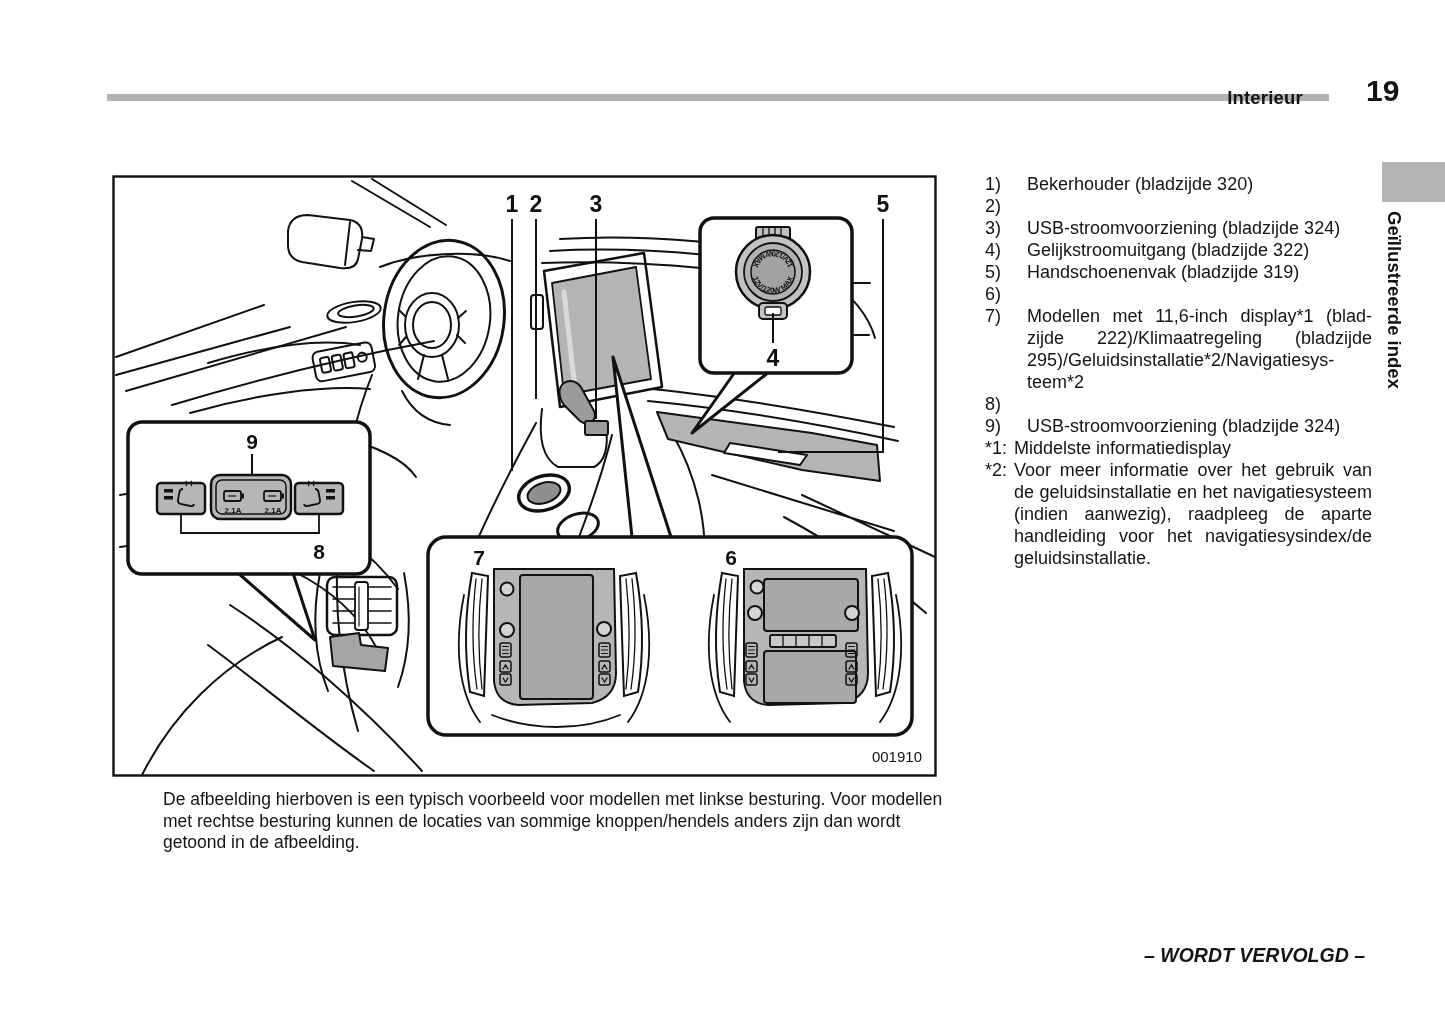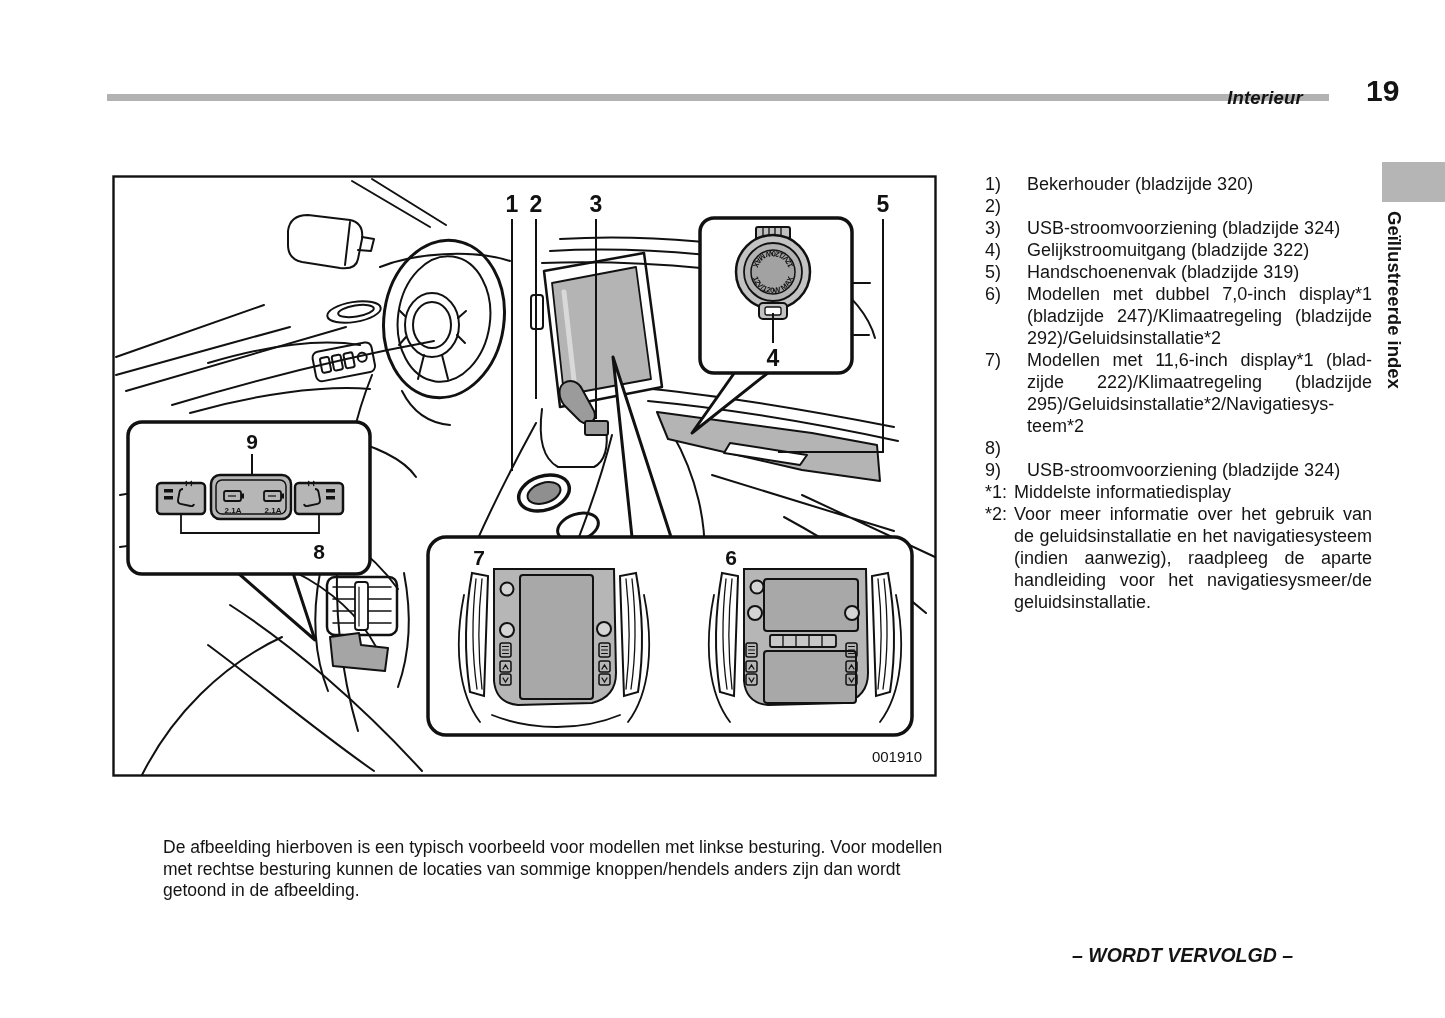--- a/index.html
+++ b/index.html
@@ -5,44 +5,44 @@
   html,body { margin:0; padding:0; }
   body {
     width:1445px; height:1018px; position:relative; overflow:hidden;
     background:#ffffff; color:#141414;
     font-family:"Liberation Sans", sans-serif;
     -webkit-font-smoothing:antialiased;
   }
   .header-bar { position:absolute; left:107px; top:94px; width:1222px; height:7px; background:#b2b2b2; }
   .header-title {
     position:absolute; left:1000px; top:87px; width:303px; text-align:right;
-    font-size:18.5px; font-weight:bold; font-style:italic; letter-spacing:0.2px;
+    font-size:18.5px; font-weight:bold; letter-spacing:0.2px;
   }
   .page-number { position:absolute; left:1331px; top:74px; font-size:30px; font-weight:bold;margin-left:35px; }
   .side-tab { position:absolute; left:1382px; top:162px; width:63px; height:40px; background:#b5b5b5; }
   .side-tab-label {
     position:absolute; left:1383px; top:211px; height:260px;
     writing-mode:vertical-rl; text-orientation:mixed;
     font-size:18.5px; font-weight:bold; white-space:nowrap;
   }
   .illustration-wrap { position:absolute; left:112px; top:175px; width:825px; height:602px; }
   .parts-list {
     position:absolute; left:985px; top:173px; width:387px;
     font-size:18px; line-height:22px;
   }
   .li { display:flex; }
   .li .num { flex:none; width:42px; }
   .li .txt { flex:1; text-align:justify; }
   .li.note .num { width:29px; }
   .caption {
     position:absolute; left:163px; top:789px; width:790px;
-    font-size:17.5px; line-height:21.7px;margin-top:48px;
+    font-size:17.5px; line-height:21.7px;
   }
   .footer {
-    position:absolute; left:1000px; top:944px; width:365px; text-align:center;
+    position:absolute; left:1000px; top:944px; width:365px; text-align:right;
     font-size:19.5px; font-weight:bold; font-style:italic;
   }
   svg text { font-family:"Liberation Sans", sans-serif; }
 </style>
 </head>
 <body>
 
 <div class="header-bar"></div>
 <div class="header-title">Interieur</div>
 <div class="page-number">19</div>
@@ -270,38 +270,37 @@
   <div class="li">
     <span class="num">4)</span>
     <span class="txt">Gelijkstroomuitgang (bladzijde 322)</span>
   </div>
   <div class="li">
     <span class="num">5)</span>
     <span class="txt">Handschoenenvak (bladzijde 319)</span>
   </div>
   <div class="li">
     <span class="num">6)</span>
-    <span class="txt">Modellen met dubbel 7,0-inch display*1 (blad­zijde 247)/Klimaatregeling (blad­zijde 292)/Geluidsinstallatie*2</span>
   </div>
   <div class="li">
     <span class="num">7)</span>
     <span class="txt">Modellen met 11,6-inch display*1 (blad­zijde 222)/Klimaatregeling (blad­zijde 295)/Geluidsinstallatie*2/Navigatiesys­teem*2</span>
   </div>
   <div class="li">
     <span class="num">8)</span>
   </div>
   <div class="li">
     <span class="num">9)</span>
     <span class="txt">USB-stroomvoorziening (bladzijde 324)</span>
   </div>
   <div class="li note">
     <span class="num">*1:</span>
     <span class="txt">Middelste informatiedisplay</span>
   </div>
   <div class="li note">
     <span class="num">*2:</span>
-    <span class="txt">Voor meer informatie over het gebruik van de geluidsinstallatie en het navigatiesys­teem (indien aanwezig), raadpleeg de aparte handleiding voor het navigatiesys­meer/de geluidsinstallatie.</span>
+    <span class="txt">Voor meer informatie over het gebruik van de geluidsinstallatie en het navigatiesys­teem (indien aanwezig), raadpleeg de aparte handleiding voor het navigatiesys­index/de geluidsinstallatie.</span>
   </div>
 </div>
 
 <div class="caption">De afbeelding hierboven is een typisch voorbeeld voor modellen met linkse besturing. Voor modellen met rechtse besturing kunnen de locaties van sommige knoppen/hendels anders zijn dan wordt getoond in de afbeelding.</div>
 
 <div class="footer">– WORDT VERVOLGD –</div>
 
 </body></html>

